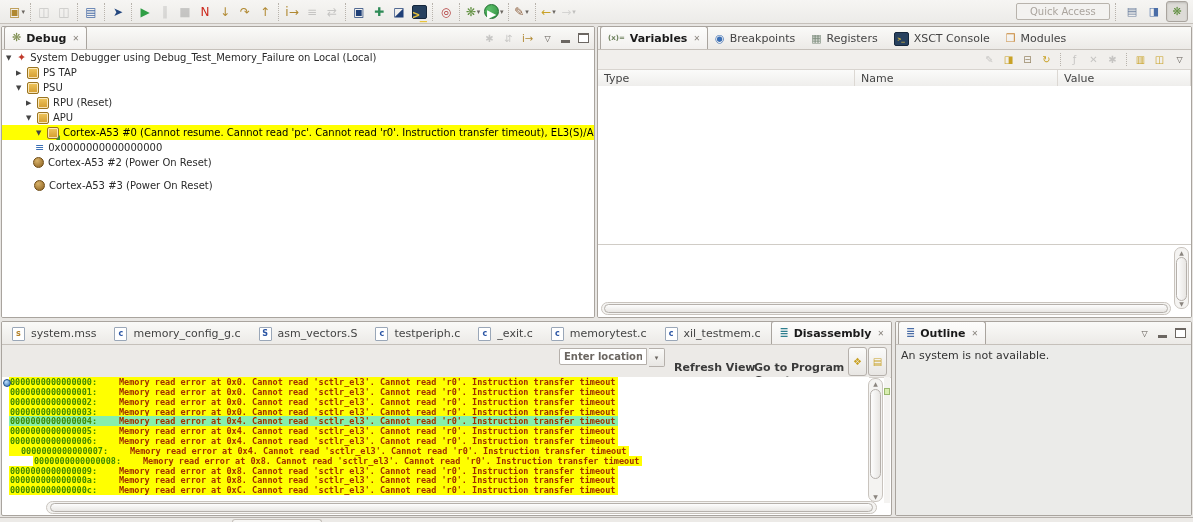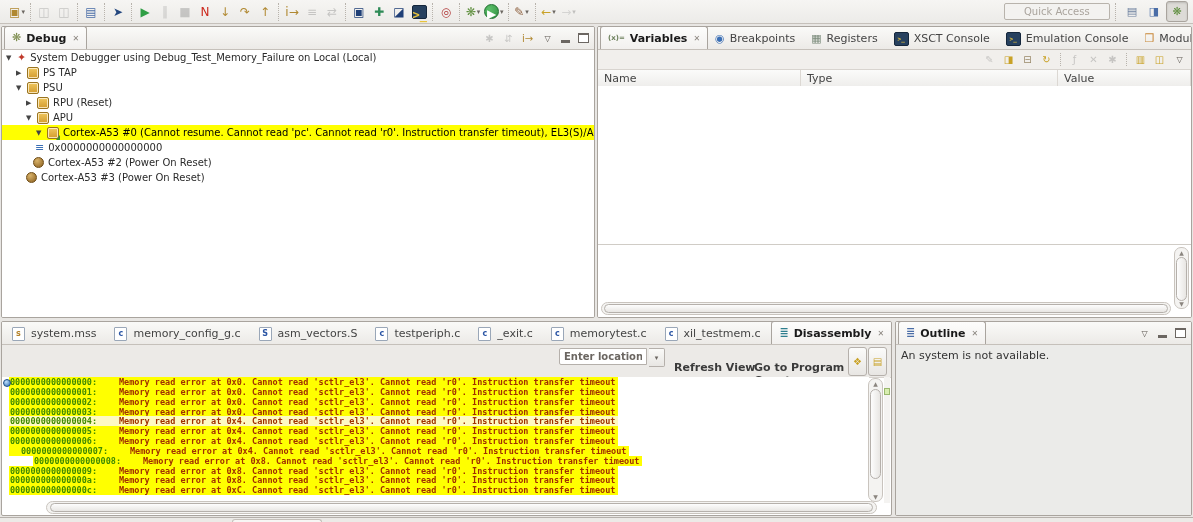--- a/index.html
+++ b/index.html
@@ -23,21 +23,21 @@
     border-radius:3px;cursor:default;margin:0 1px;}
   .tbtn .g{font-size:12px;line-height:18px;}
   .tbtn.dis{opacity:.35;filter:grayscale(100%);}
   .tbtn .dd{font-size:7px;color:#6b6661;margin-left:1px;}
   .chip-dark{display:inline-block;width:13px;height:12px;background:#27415f;border:1px solid #15273c;
     border-radius:2px;color:#e8c33c !important;font:700 6px/12px "DejaVu Sans Mono",monospace;text-align:center;}
   .chip-run{display:inline-block;width:13px;height:13px;background:radial-gradient(circle at 35% 30%,#5cc06a,#2f8f3f);
     border:1px solid #1f6f2f;border-radius:50%;color:#fff !important;font-size:7px;line-height:13px;text-align:center;}
   #qa-wrap{margin-left:auto;display:flex;align-items:center;}
   #quick-access{width:66px;height:15px;border:1px solid #b8b3ac;border-radius:2px;background:#f3f2f0;
-    font-family:inherit;font-size:10px;color:#555;padding:0 19px;}
+    font-family:inherit;font-size:10px;color:#555;padding:0 13px;}
   #quick-access::placeholder{color:#aaa49d;}
   .psep{border-left:1px dotted #b8b3ac;height:18px;margin:0 5px;}
   .pbtn{display:inline-flex;align-items:center;justify-content:center;width:20px;height:19px;border-radius:3px;margin:0 1px;}
   .pbtn.pressed{background:#dddbd7;border:1px solid #a9a49e;box-shadow:inset 0 1px 2px rgba(0,0,0,.15);}
   
   .panel{position:absolute;background:#fff;border:1px solid #a9a49e;border-radius:2px;box-sizing:border-box;overflow:hidden;}
   .tabbar{height:22px;background:linear-gradient(#fafaf8,#eceae7);border-bottom:1px solid #c5c0ba;
     display:flex;align-items:flex-end;padding-left:2px;position:relative;}
   .tab{display:inline-flex;align-items:center;height:21px;padding:0 7px;color:#444;white-space:nowrap;cursor:default;}
   .tab .lbl{margin:0 2px;}
@@ -298,21 +298,21 @@
         <span>Cortex-A53 #0 (Cannot resume. Cannot read 'pc'. Cannot read 'r0'. Instruction transfer timeout), EL3(S)/A64</span>
       </div>
       <div class="trow" style="padding-left: 33px;">
         <span class="ticon glyphic" style="color: rgb(59, 111, 181);">≡</span>
         <span>0x0000000000000000</span>
       </div>
       <div class="trow" style="padding-left: 31px;">
         <span class="ticon ball"></span>
         <span>Cortex-A53 #2 (Power On Reset)</span>
       </div>
-      <div class="trow" style="padding-left: 24px;">
+      <div class="trow" style="padding-left: 32px; margin-top: 8px;">
         <span class="ticon ball"></span>
         <span>Cortex-A53 #3 (Power On Reset)</span>
       </div>
     </div>
 </div>
 
 <div class="panel" id="vars-panel" style="left:597px;top:26px;width:595px;height:292px;">
   <div class="tabbar" id="vars-tabbar">
     <div id="vars-tabs" style="display:flex;align-items:flex-end;height:22px;">
         <div class="tab sel">
@@ -326,24 +326,20 @@
         </div>
         <div class="tab">
           <span class="tico" style="color: rgb(122, 138, 122);">▦</span>
           <span class="lbl">Registers</span>
         </div>
         <div class="tab">
           <span class="tico"><span class="chip-dark">&gt;_</span></span>
           <span class="lbl">XSCT Console</span>
         </div>
         <div class="tab">
-          <span class="tico"><span class="chip-dark">&gt;_</span></span>
-          <span class="lbl">Emulation Console</span>
-        </div>
-        <div class="tab">
           <span class="tico" style="color: rgb(201, 137, 58);">❒</span>
           <span class="lbl">Modules</span>
         </div>
       </div>
 
   </div>
   <div class="view-toolbar" id="vars-toolbar">
       <span class="hbtn dis">
         <span class="g" style="color: rgb(119, 119, 119);">✎</span>
       </span>
@@ -369,22 +365,22 @@
       <span class="vsep"></span>
       <span class="hbtn">
         <span class="g" style="color: rgb(201, 162, 39);">▥</span>
       </span>
       <span class="hbtn">
         <span class="g" style="color: rgb(201, 162, 39);">◫</span>
       </span>
       <span class="wbtn vmenu">▽</span>
     </div>
   <div id="vars-cols">
+      <div class="colh" style="width: 257px;">Type</div>
       <div class="colh" style="width: 203px;">Name</div>
-      <div class="colh" style="width: 257px;">Type</div>
       <div class="colh" style="width: 135px; flex: 1 1 0%;">Value</div>
     </div>
   <div id="vars-body"></div>
   <div id="vars-details">
     <div class="sb-v" style="right:2px;top:2px;height:60px;">
       <span class="arr" style="top:1px;">▲</span>
       <div class="thumb" style="top:9px;height:42px;"></div>
       <span class="arr" style="bottom:1px;">▼</span>
     </div>
     <div class="sb-h" style="left:3px;right:20px;bottom:2px;">
@@ -444,21 +440,21 @@
         <span style="color: rgb(201, 162, 39);">▤</span>
       </span>
   </div>
   <div id="disasm">
     <span id="pc-marker"></span>
     <div id="disasm-lines">
         <div class="dline"><span class="dsel" style="background: rgb(255, 255, 0);"><span class="daddr" style="color: rgb(63, 138, 0);">0000000000000000:</span><span class="dmsg" style="color: rgb(160, 48, 0);">Memory read error at 0x0. Cannot read 'sctlr_el3'. Cannot read 'r0'. Instruction transfer timeout</span></span></div>
         <div class="dline"><span class="dsel" style="background: rgb(255, 255, 0);"><span class="daddr" style="color: rgb(63, 138, 0);">0000000000000001:</span><span class="dmsg" style="color: rgb(160, 48, 0);">Memory read error at 0x0. Cannot read 'sctlr_el3'. Cannot read 'r0'. Instruction transfer timeout</span></span></div>
         <div class="dline"><span class="dsel" style="background: rgb(255, 255, 0);"><span class="daddr" style="color: rgb(63, 138, 0);">0000000000000002:</span><span class="dmsg" style="color: rgb(160, 48, 0);">Memory read error at 0x0. Cannot read 'sctlr_el3'. Cannot read 'r0'. Instruction transfer timeout</span></span></div>
         <div class="dline"><span class="dsel" style="background: rgb(255, 255, 0);"><span class="daddr" style="color: rgb(63, 138, 0);">0000000000000003:</span><span class="dmsg" style="color: rgb(160, 48, 0);">Memory read error at 0x0. Cannot read 'sctlr_el3'. Cannot read 'r0'. Instruction transfer timeout</span></span></div>
-        <div class="dline"><span class="dsel" style="background: #fef9c3;"><span class="daddr" style="color: rgb(63, 138, 0);">0000000000000004:</span><span class="dmsg" style="color: rgb(160, 48, 0);">Memory read error at 0x4. Cannot read 'sctlr_el3'. Cannot read 'r0'. Instruction transfer timeout</span></span></div>
+        <div class="dline"><span class="dsel" style="background: #86efac;"><span class="daddr" style="color: rgb(63, 138, 0);">0000000000000004:</span><span class="dmsg" style="color: rgb(160, 48, 0);">Memory read error at 0x4. Cannot read 'sctlr_el3'. Cannot read 'r0'. Instruction transfer timeout</span></span></div>
         <div class="dline"><span class="dsel" style="background: rgb(255, 255, 0);"><span class="daddr" style="color: rgb(63, 138, 0); text-align: center;">0000000000000005:</span><span class="dmsg" style="color: rgb(160, 48, 0);">Memory read error at 0x4. Cannot read 'sctlr_el3'. Cannot read 'r0'. Instruction transfer timeout</span></span></div>
         <div class="dline"><span class="dsel" style="background: rgb(255, 255, 0);"><span class="daddr" style="color: rgb(63, 138, 0);">0000000000000006:</span><span class="dmsg" style="color: rgb(160, 48, 0);">Memory read error at 0x4. Cannot read 'sctlr_el3'. Cannot read 'r0'. Instruction transfer timeout</span></span></div>
         <div class="dline"><span class="dsel" style="background: rgb(255, 255, 0); padding-left: 12px;"><span class="daddr" style="color: rgb(63, 138, 0);">0000000000000007:</span><span class="dmsg" style="color: rgb(160, 48, 0);">Memory read error at 0x4. Cannot read 'sctlr_el3'. Cannot read 'r0'. Instruction transfer timeout</span></span></div>
         <div class="dline"><span class="dsel" style="background: rgb(255, 255, 0); margin-left: 24px;"><span class="daddr" style="color: rgb(63, 138, 0);">0000000000000008:</span><span class="dmsg" style="color: rgb(160, 48, 0);">Memory read error at 0x8. Cannot read 'sctlr_el3'. Cannot read 'r0'. Instruction transfer timeout</span></span></div>
         <div class="dline"><span class="dsel" style="background: rgb(255, 255, 0);"><span class="daddr" style="color: rgb(63, 138, 0);">0000000000000009:</span><span class="dmsg" style="color: rgb(160, 48, 0);">Memory read error at 0x8. Cannot read 'sctlr_el3'. Cannot read 'r0'. Instruction transfer timeout</span></span></div>
         <div class="dline"><span class="dsel" style="background: rgb(255, 255, 0);"><span class="daddr" style="color: rgb(63, 138, 0);">000000000000000a:</span><span class="dmsg" style="color: rgb(160, 48, 0);">Memory read error at 0x8. Cannot read 'sctlr_el3'. Cannot read 'r0'. Instruction transfer timeout</span></span></div>
         <div class="dline"><span class="dsel" style="background: rgb(255, 255, 0);"><span class="daddr" style="color: rgb(63, 138, 0);">000000000000000c:</span><span class="dmsg" style="color: rgb(160, 48, 0);">Memory read error at 0xC. Cannot read 'sctlr_el3'. Cannot read 'r0'. Instruction transfer timeout</span></span></div>
       </div>
   </div>
   <div id="disasm-ruler"></div>

